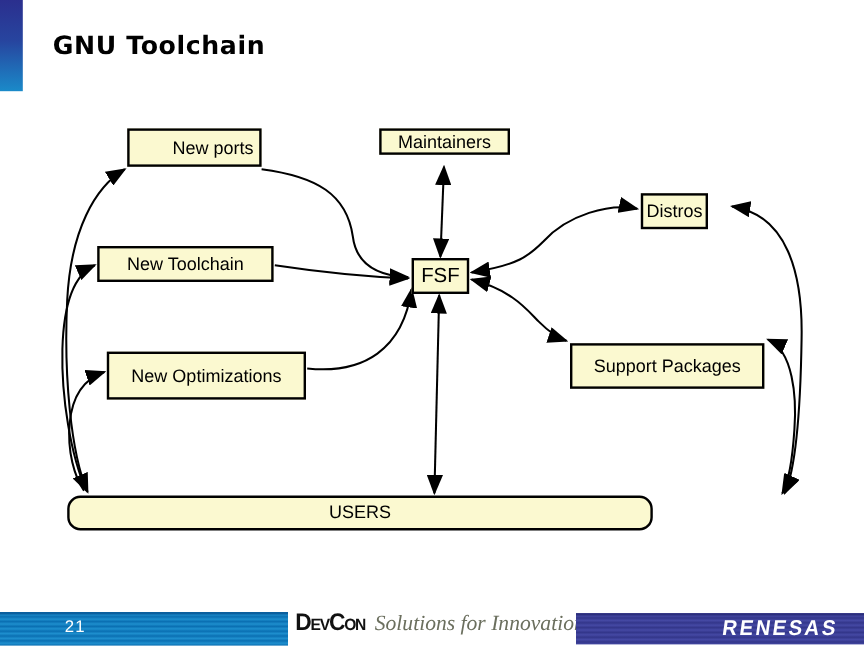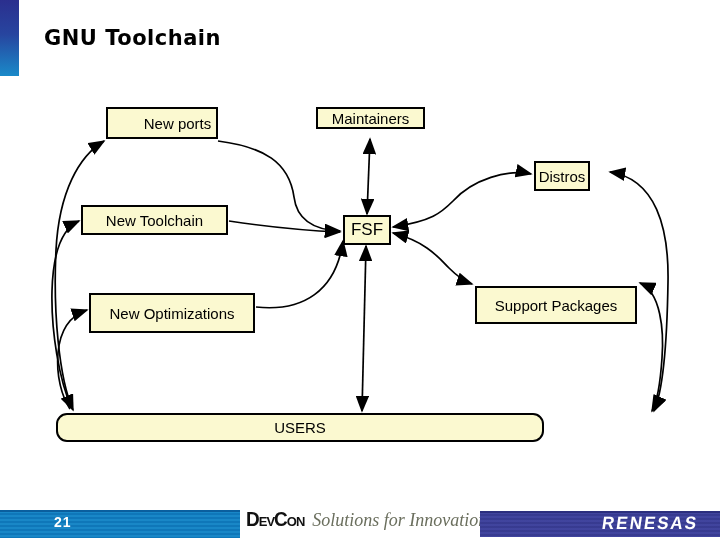--- a/index.html
+++ b/index.html
@@ -34,21 +34,21 @@
   .node-support-packages{left:475px;top:258px;width:162px;height:38px;margin-top:28px;}
   .node-new-optimizations{left:89px;top:293px;width:166px;height:40px;}
   .node-users{left:56px;top:413px;width:488px;height:29px;border-radius:11px;}
   
   .footer-left-bar{
     position:absolute;left:0;top:510px;width:240px;height:28px;
     background:repeating-linear-gradient(180deg,#0A6FB2 0px,#1E8FCE 2px,#0A6FB2 4px);
     box-shadow:inset 0 2px 0 #0a5f9e;
   }
   .page-number{
-    position:absolute;left:54px;top:514px;font-size:14px;font-weight:bold;
+    position:absolute;left:54px;top:514px;font-size:14px;font-weight:normal;
     color:#ffffff;letter-spacing:1px;
   }
   .devcon{
     position:absolute;left:246px;top:509px;display:flex;align-items:baseline;
   }
   .devcon-wordmark{
     font-family:"Liberation Sans",sans-serif;font-weight:800;font-size:19px;
     font-variant:small-caps;letter-spacing:-1px;color:#111;
     transform:scaleY(1.05);
   }

